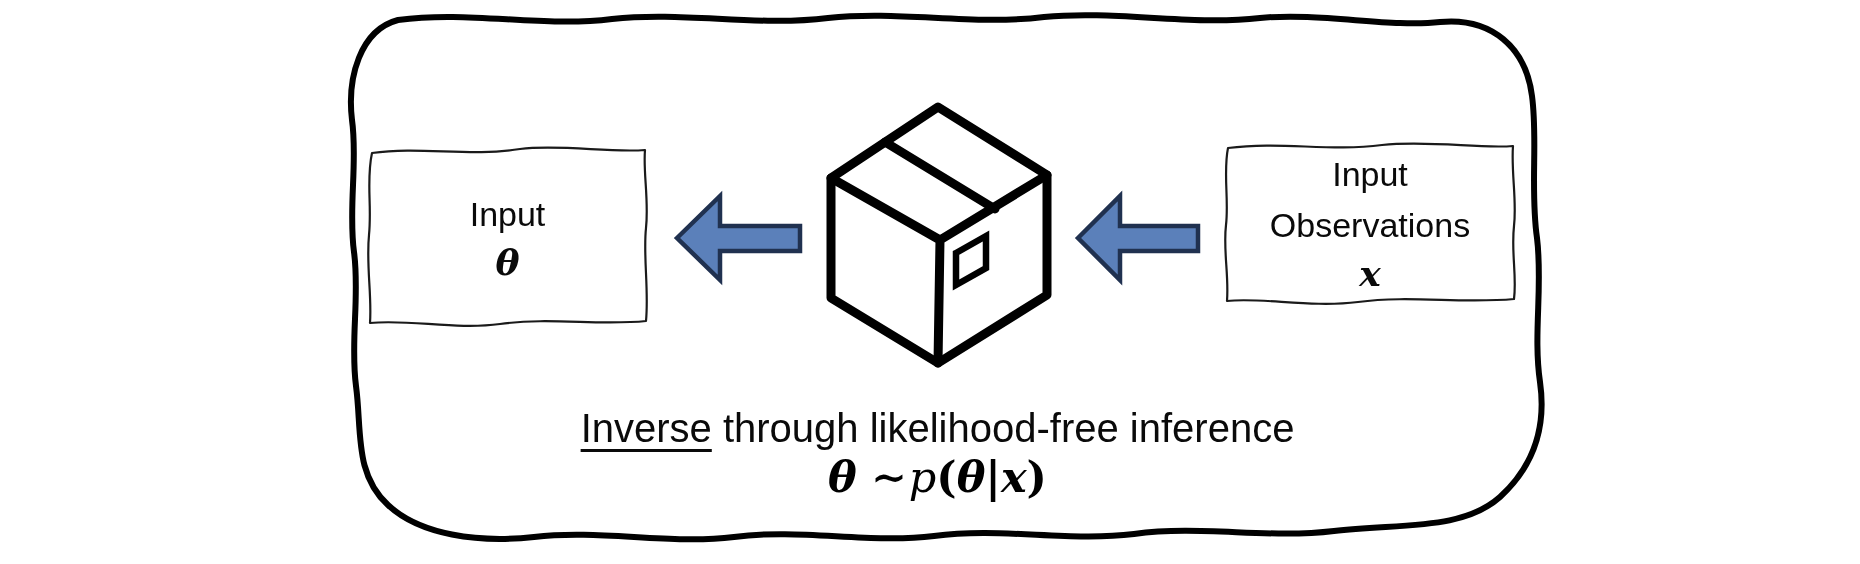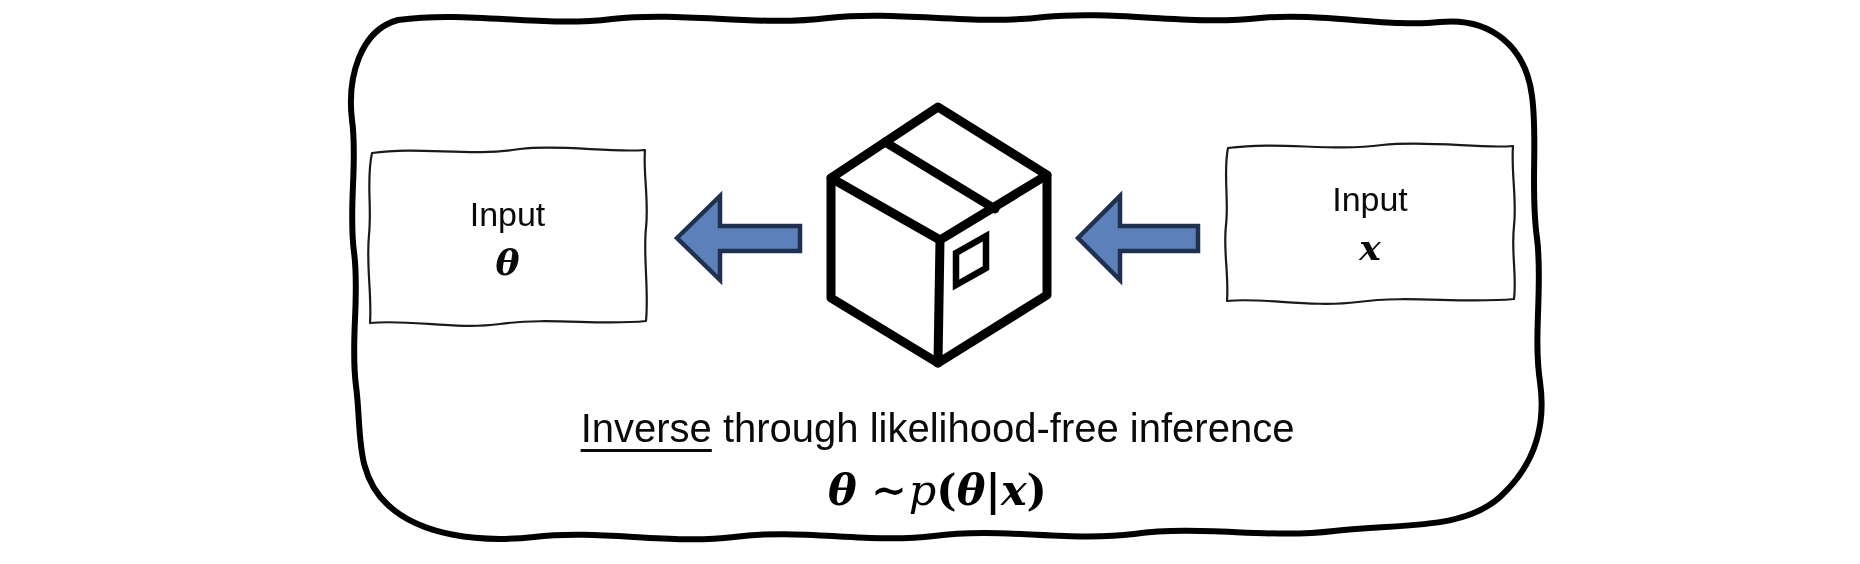--- a/index.html
+++ b/index.html
@@ -91,21 +91,20 @@
   .formula {
     position: absolute;
     left: 332px;
     top: 452px;
     width: 1211px;
     text-align: center;
     font-family: "DejaVu Serif", serif;
     font-size: 43px;
     line-height: 1.2;
     color: #000000;
-    margin-top: 13px;
   }
   .formula .bi { font-weight: bold; font-style: italic; }
   .formula .it { font-style: italic; }
   .formula .b  { font-weight: bold; }
   .formula .tilde { font-weight: bold; margin: 0 2px 0 14px; }
 </style>
 </head>
 <body>
 
 <div class="canvas">
@@ -168,20 +167,21 @@
     </g>
   </svg>
 
   <div class="box-label input">
     <span>Input</span>
     <span class="symbol">θ</span>
   </div>
 
   <div class="box-label output">
     <span>Input</span>
+    <span>Observations</span>
     <span class="symbol">x</span>
   </div>
 
   <div class="caption"><span class="u">Inverse</span><span> through likelihood-free inference</span></div>
 
   <div class="formula"><span class="bi">θ</span><span class="tilde">∼</span><span class="it">p</span><span class="b">(</span><span class="bi">θ</span><span class="b">|</span><span class="bi">x</span><span class="b">)</span></div>
 
 </div>
 
 </body></html>

